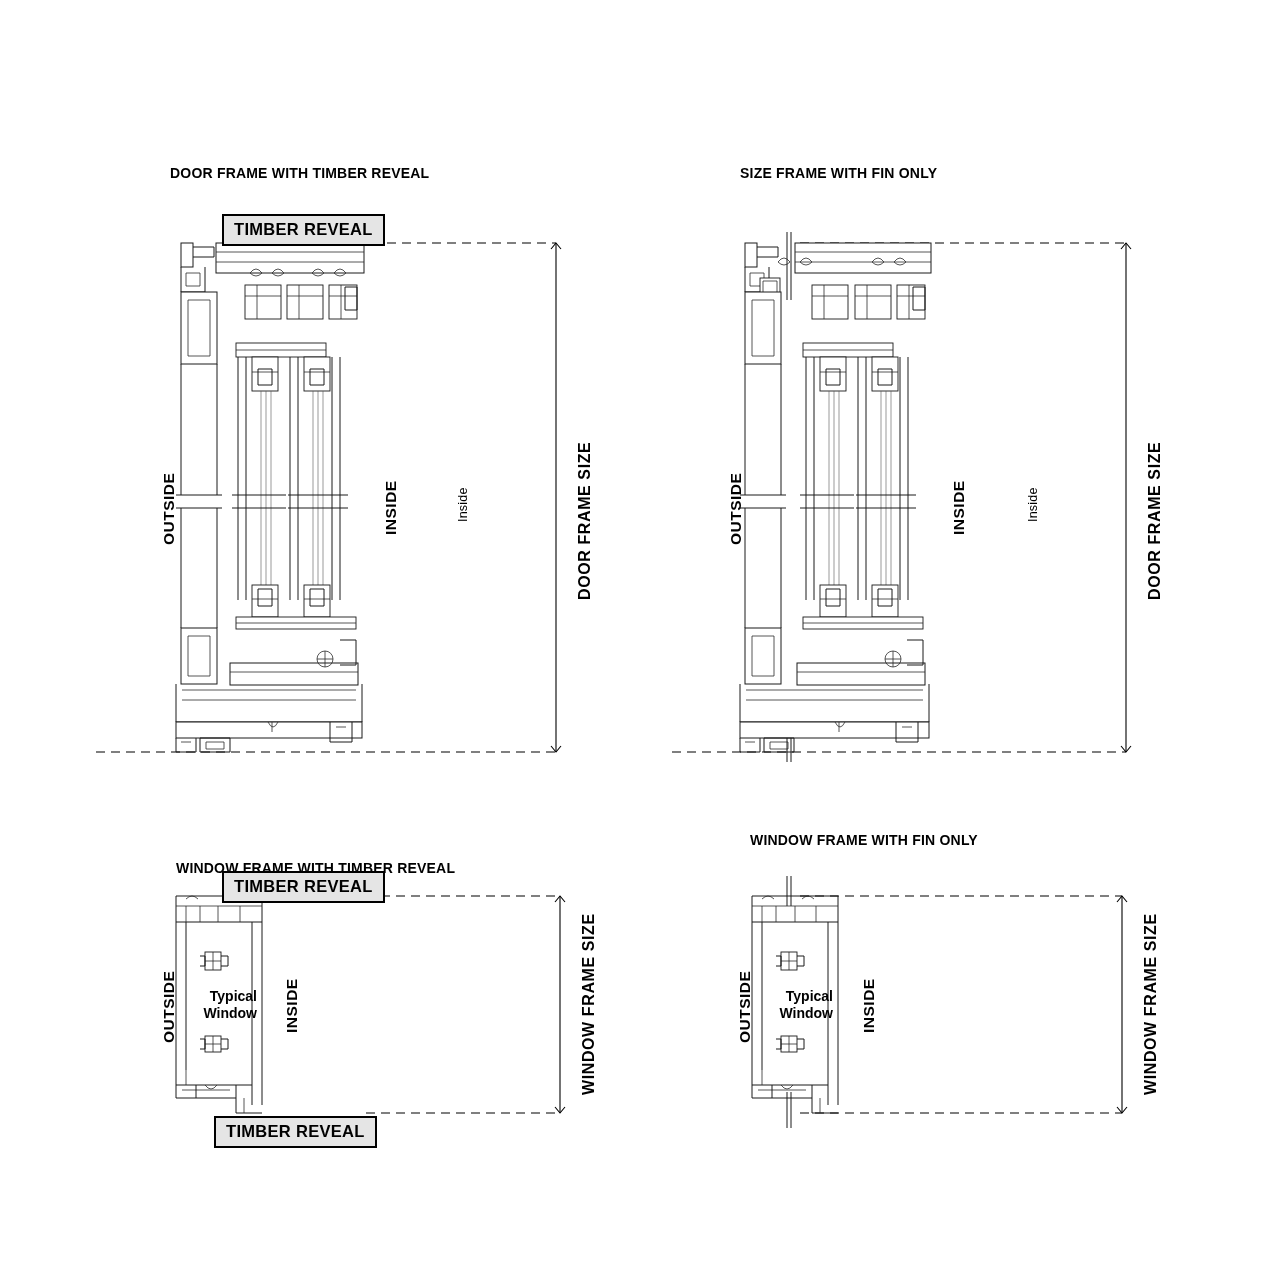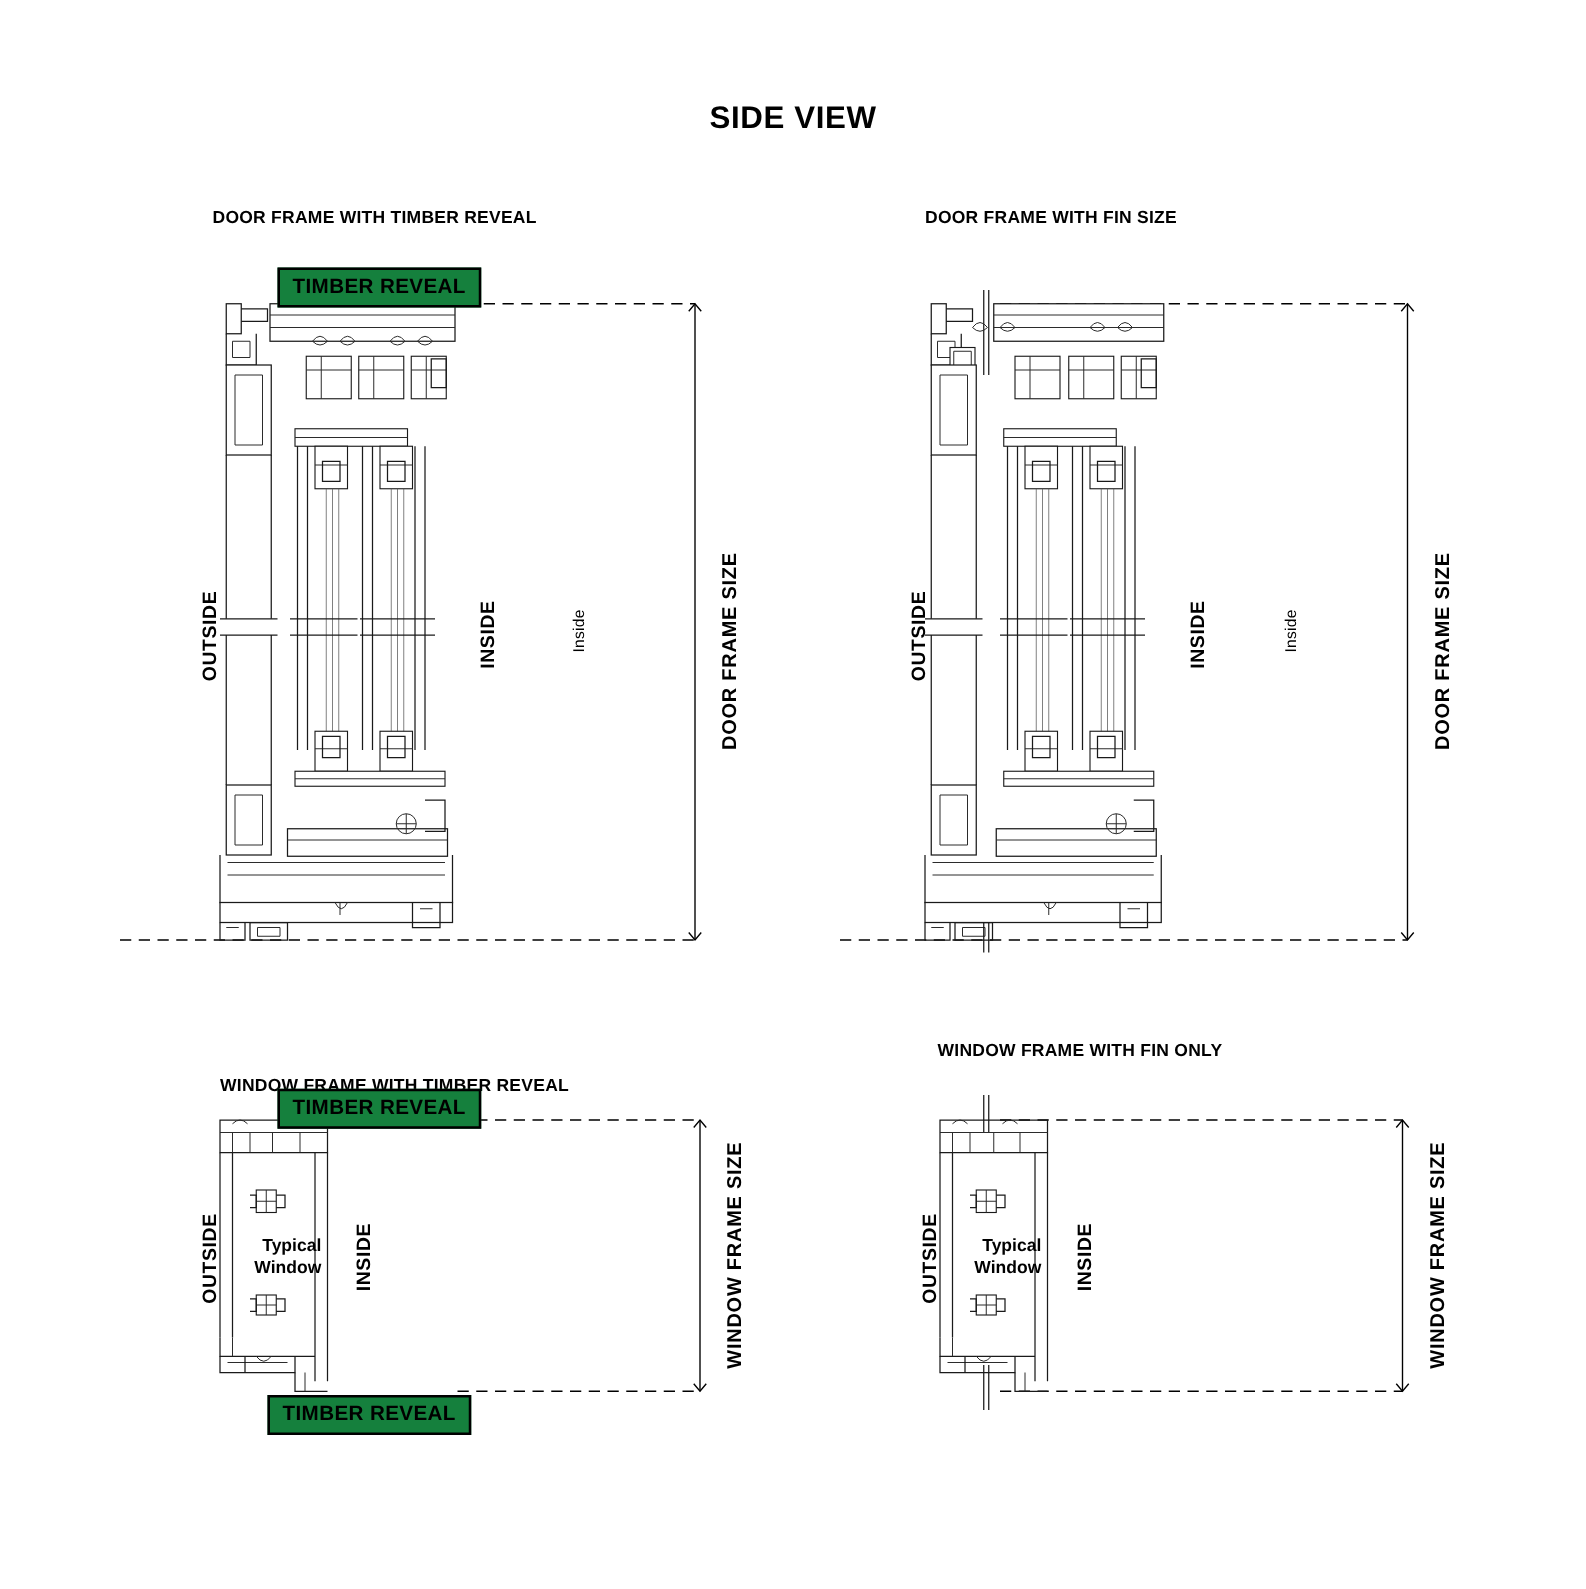--- a/index.html
+++ b/index.html
@@ -58,21 +58,21 @@
   }
   .vlabel.dim {
     font-size: 16px;
     font-weight: bold;
     letter-spacing: 0.6px;
   }
   
   .boxlabel {
     position: absolute;
     border: 2.2px solid #000;
-    background: #15803d;
+    background: #e5e5e5;
     font-size: 16.5px;
     font-weight: bold;
     letter-spacing: 0.3px;
     padding: 4px 10px 5px 10px;
     white-space: nowrap;
     text-align: center;
   }
   .centertext {
     position: absolute;
     font-size: 14px;
@@ -95,21 +95,20 @@
   .dash { stroke: #000; fill: none; stroke-width: 1.1; stroke-dasharray: 9 6; }
   .dimline { stroke: #000; fill: none; stroke-width: 1.1; }
   .metal { fill: #ffffff; stroke: #1a1a1a; stroke-width: 1; }
   .metal2 { fill: #ffffff; stroke: #1a1a1a; stroke-width: 0.9; }
 </style>
 </head>
 <body>
 
 <div class="page">
 
-  <div id="main-title">SIDE VIEW</div>
 
   <svg class="drawing" viewBox="0 0 1269 1271">
 
     <g>
 
       <path class="dash" d="M372 243 L556 243"></path>
       <path class="dash" d="M96 752 L556 752"></path>
 
       <path class="dimline" d="M556 243 L556 752"></path>
       <path class="dimline" d="M551 249 L556 243 L561 249"></path>
@@ -377,21 +376,21 @@
     <div class="vlabel" style="left:160px; top:545px;">OUTSIDE</div>
 
     <div class="vlabel" style="left:382px; top:535px;">INSIDE</div>
 
     <div class="vlabel small" style="left:456px; top:522px;">Inside</div>
 
     <div class="vlabel dim" style="left:576px; top:600px;">DOOR FRAME SIZE</div>
   </div>
 
   <div class="panel">
-    <div class="panel-title" style="left:740px; top:165px;">DOOR FRAME WITH FIN SIZE</div>
+    <div class="panel-title" style="left:740px; top:165px;">SIZE FRAME WITH FIN ONLY</div>
 
     <div class="vlabel" style="left:727px; top:545px;">OUTSIDE</div>
 
     <div class="vlabel" style="left:950px; top:535px;">INSIDE</div>
 
     <div class="vlabel small" style="left:1026px; top:522px;">Inside</div>
 
     <div class="vlabel dim" style="left:1146px; top:600px;">DOOR FRAME SIZE</div>
   </div>
 

